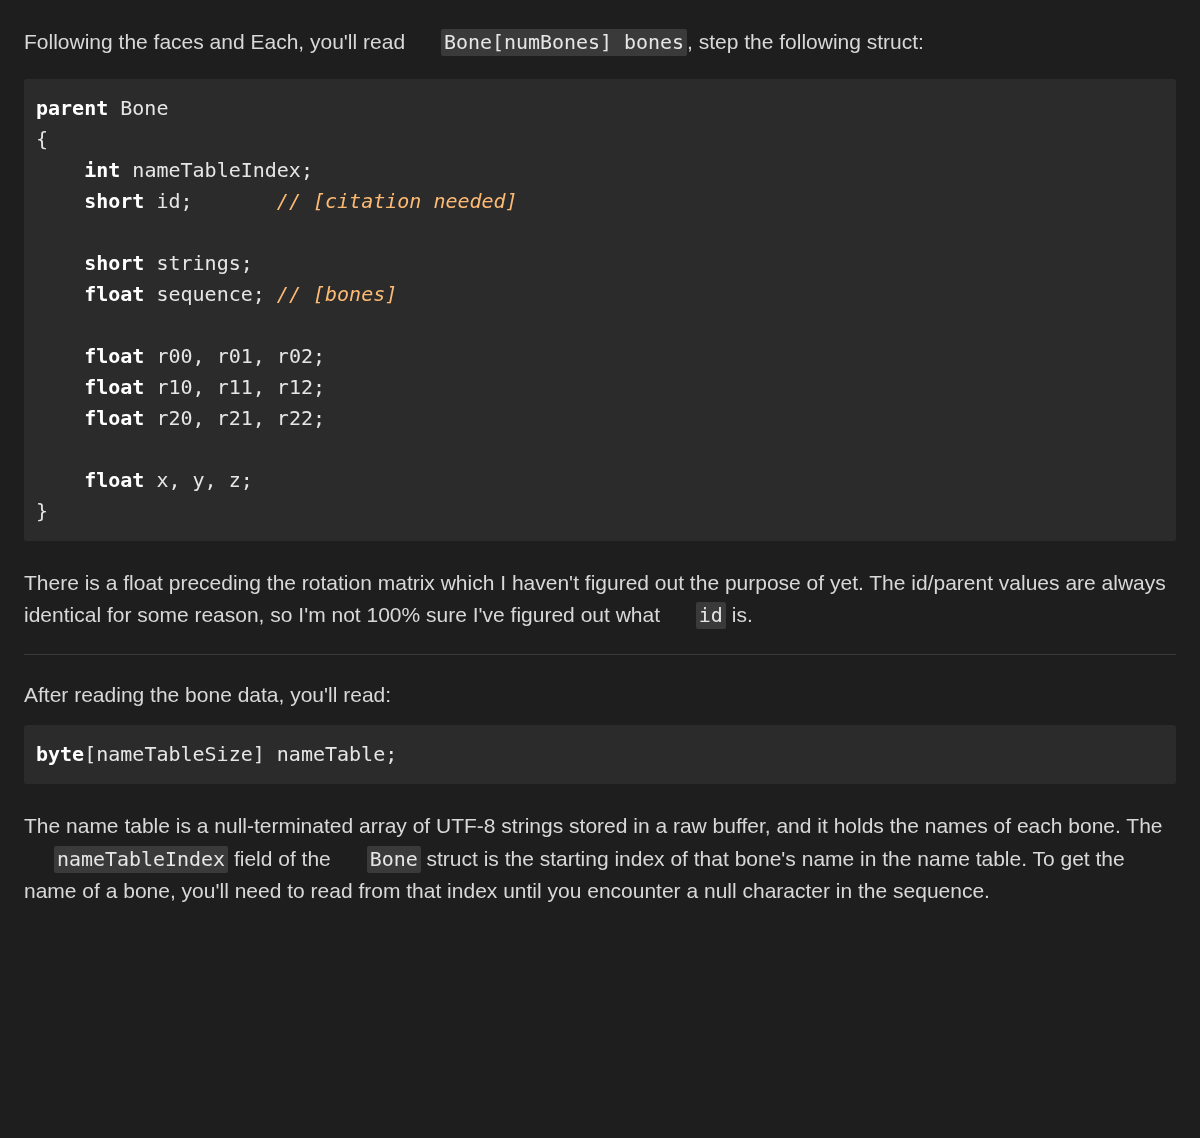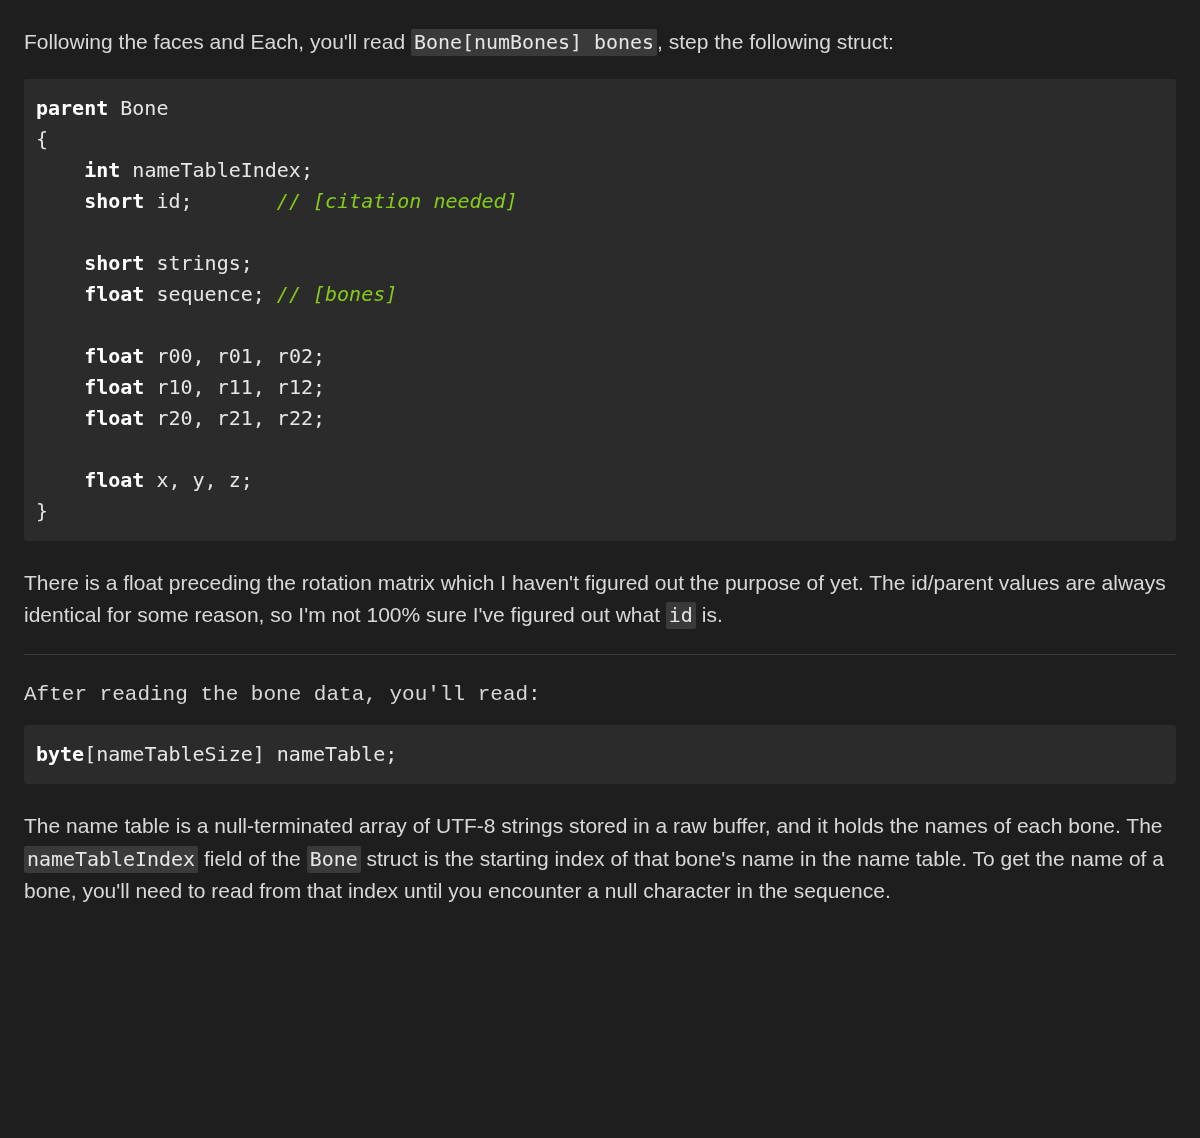--- a/index.html
+++ b/index.html
@@ -14,44 +14,44 @@
   .page {
     padding: 26px 24px 30px 24px;
     max-width: 1160px;
   }
   p {
     margin: 0 0 20px 0;
     color: #d8d8d8;
   }
   .para-tight {
     margin-bottom: 14px;
-    font-family: Liberation Mono, monospace;
   }
   code.inline {
     font-family: "Consolas", "Menlo", monospace;
     background: #3a3a3a;
     color: #e6e6e6;
     padding: 1px 3px 2px 3px;
     border-radius: 2px;
     font-size: 0.95em;
+    margin-left: 30px;
   }
   pre.codeblock {
     background: #2b2b2b;
     color: #e6e6e6;
     font-family: "Consolas", "Menlo", monospace;
     font-size: 20px;
     line-height: 1.55;
     padding: 14px 12px;
     margin: 0 0 26px 0;
     border-radius: 3px;
     white-space: pre;
     overflow-x: auto;
   }
   pre.codeblock .kw { font-weight: bold; color: #ffffff; }
-  pre.codeblock .cm { font-style: italic; color: #84cc16; }
+  pre.codeblock .cm { font-style: italic; color: #fdba74; }
   hr.sep {
     border: none;
     border-top: 1px solid #3a3a3a;
     margin: 22px 0 24px 0;
   }
 </style>
 </head>
 <body>
 
 <div class="page">

